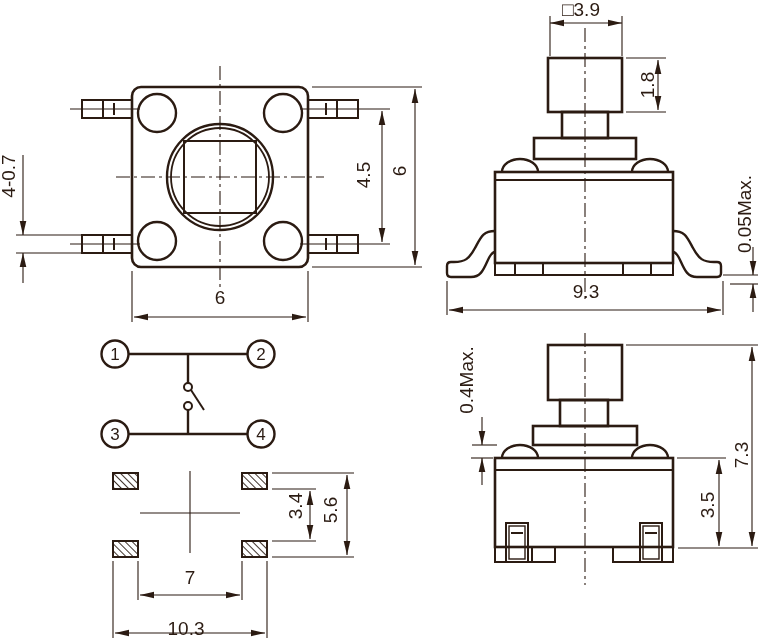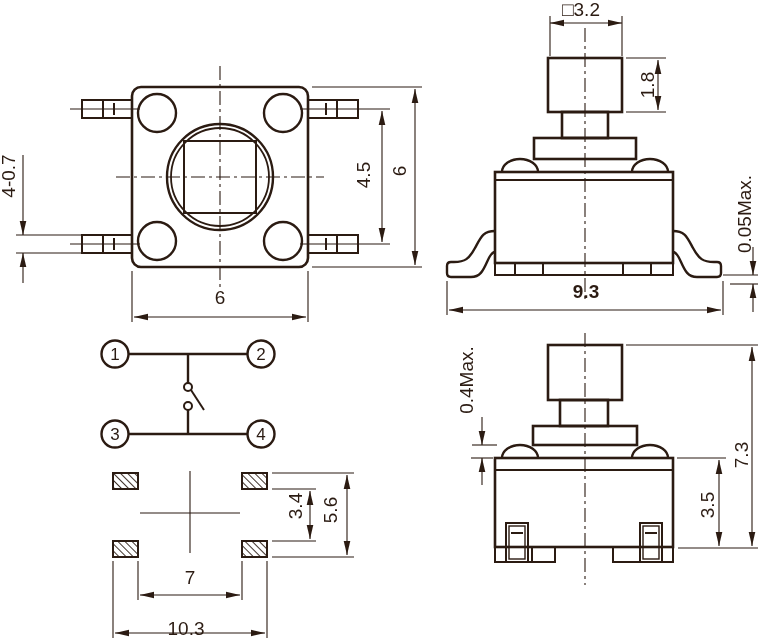--- a/index.html
+++ b/index.html
@@ -213,24 +213,24 @@
       </g>
     </g>
   </g>
 </svg>
 
 <span class="lbl rot" style="left:8px;top:176px;">4-0.7</span>
 <span class="lbl rot" style="left:363px;top:175px;">4.5</span>
 <span class="lbl rot" style="left:399px;top:171px;">6</span>
 <span class="lbl" style="left:220px;top:297px;">6</span>
 
-<span class="lbl" style="left:581px;top:9px;">□3.2</span>
+<span class="lbl" style="left:581px;top:9px;">□3.9</span>
 <span class="lbl rot" style="left:647px;top:85px;">1.8</span>
 <span class="lbl rot" style="left:744px;top:214px;">0.05Max.</span>
-<span class="lbl" style="left:586px;top:291px;font-weight:bold;">9.3</span>
+<span class="lbl" style="left:586px;top:291px;">9.3</span>
 
 <span class="lbl term" style="left:115px;top:354px;">1</span>
 <span class="lbl term" style="left:261px;top:354px;">2</span>
 <span class="lbl term" style="left:115px;top:434px;">3</span>
 <span class="lbl term" style="left:261px;top:434px;">4</span>
 
 <span class="lbl rot" style="left:295px;top:506px;">3.4</span>
 <span class="lbl rot" style="left:330px;top:510px;">5.6</span>
 <span class="lbl" style="left:190px;top:577px;">7</span>
 <span class="lbl" style="left:186px;top:616px;margin-top:12px;">10.3</span>

